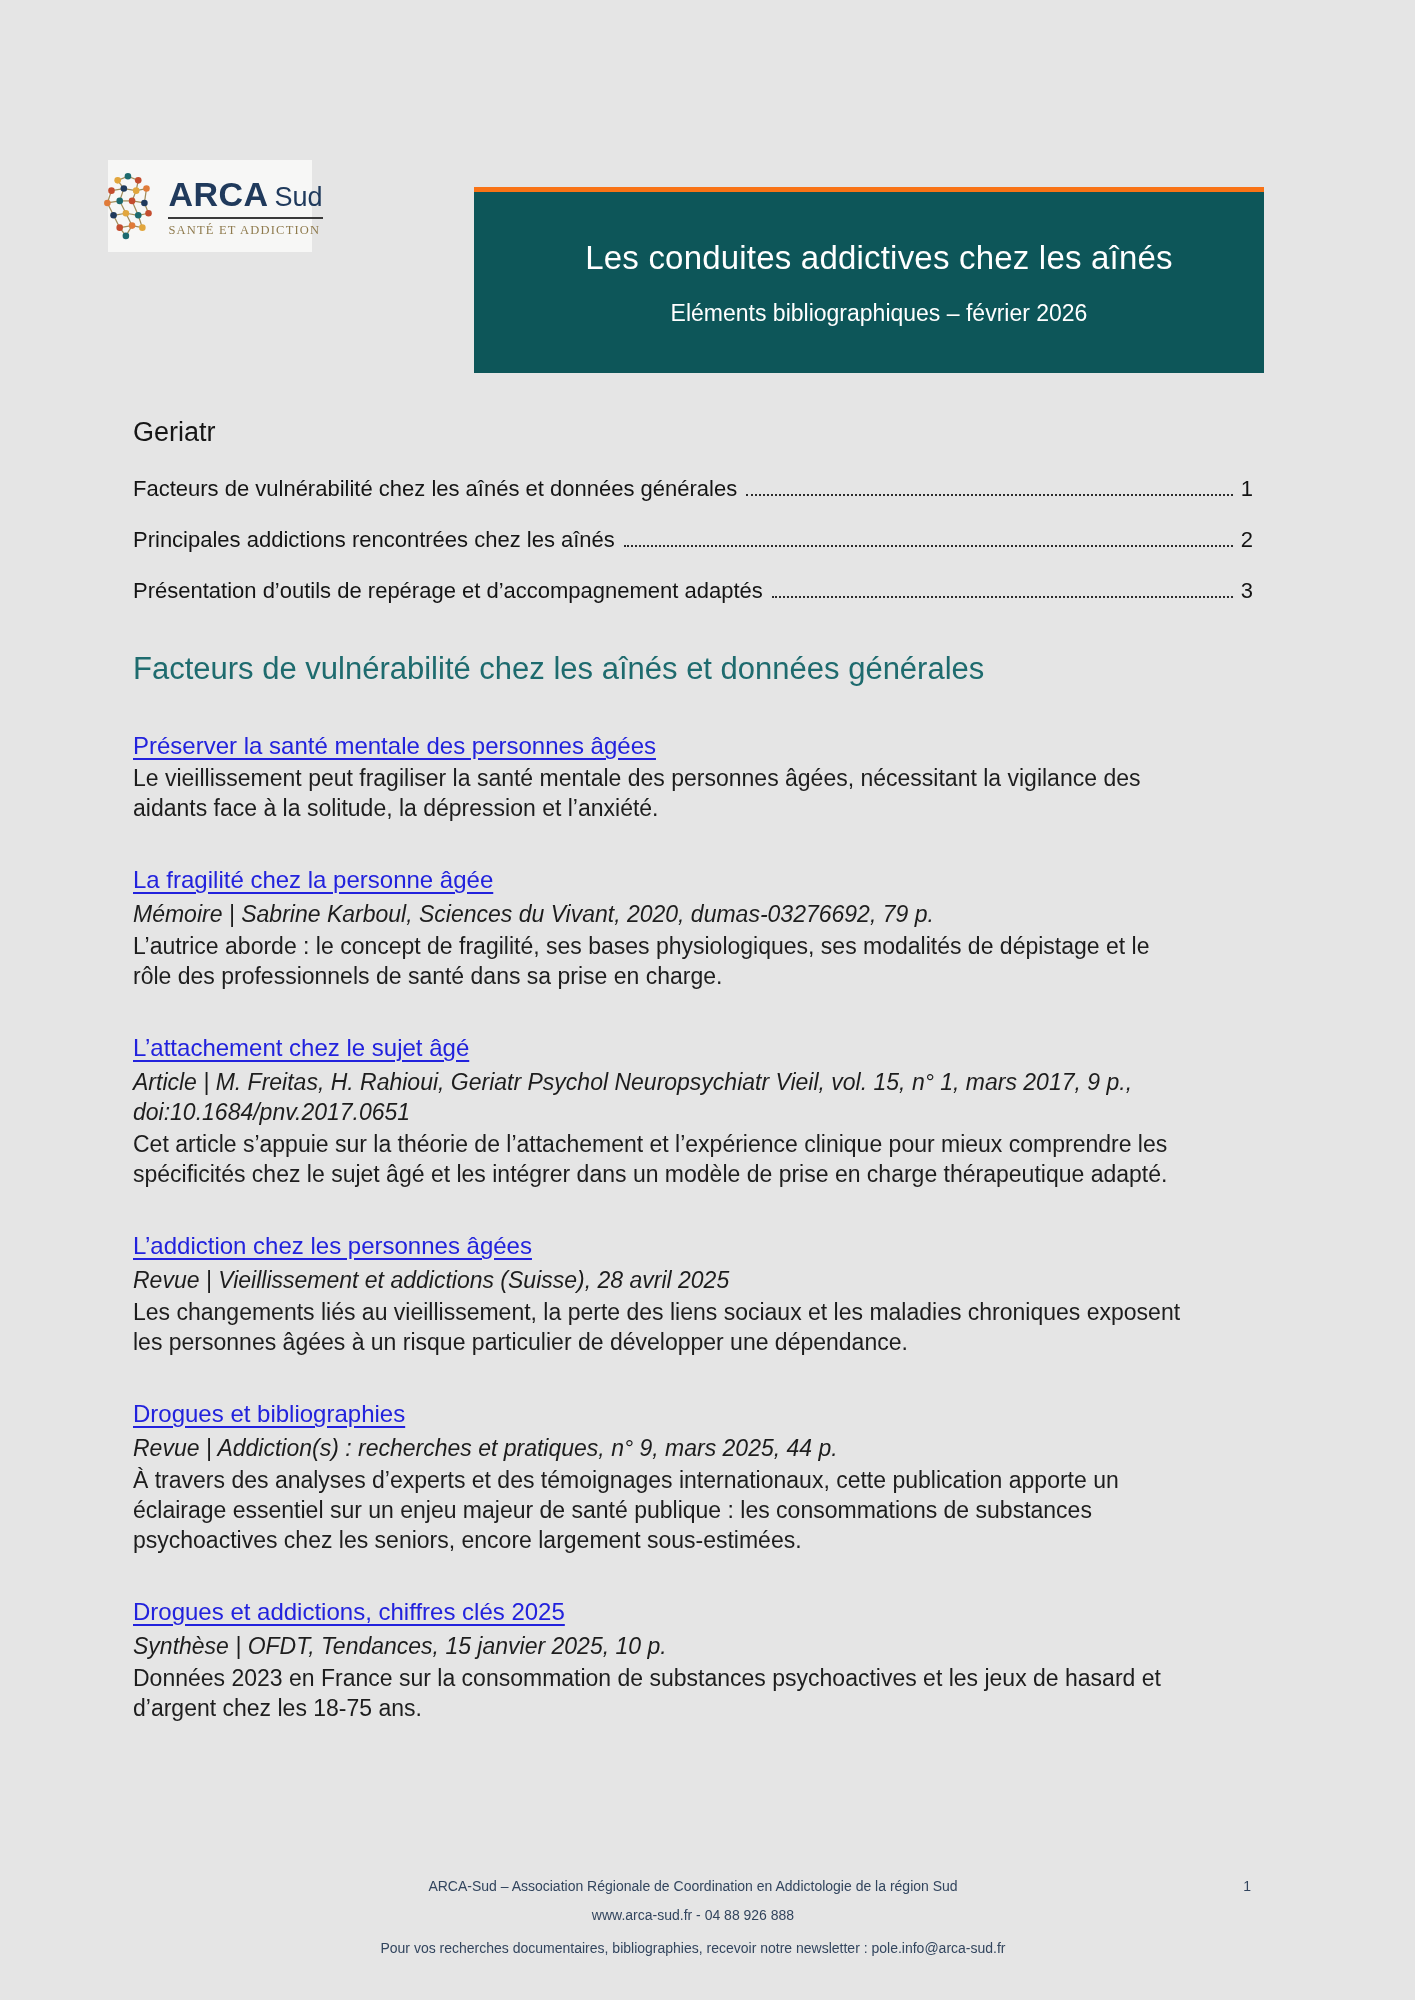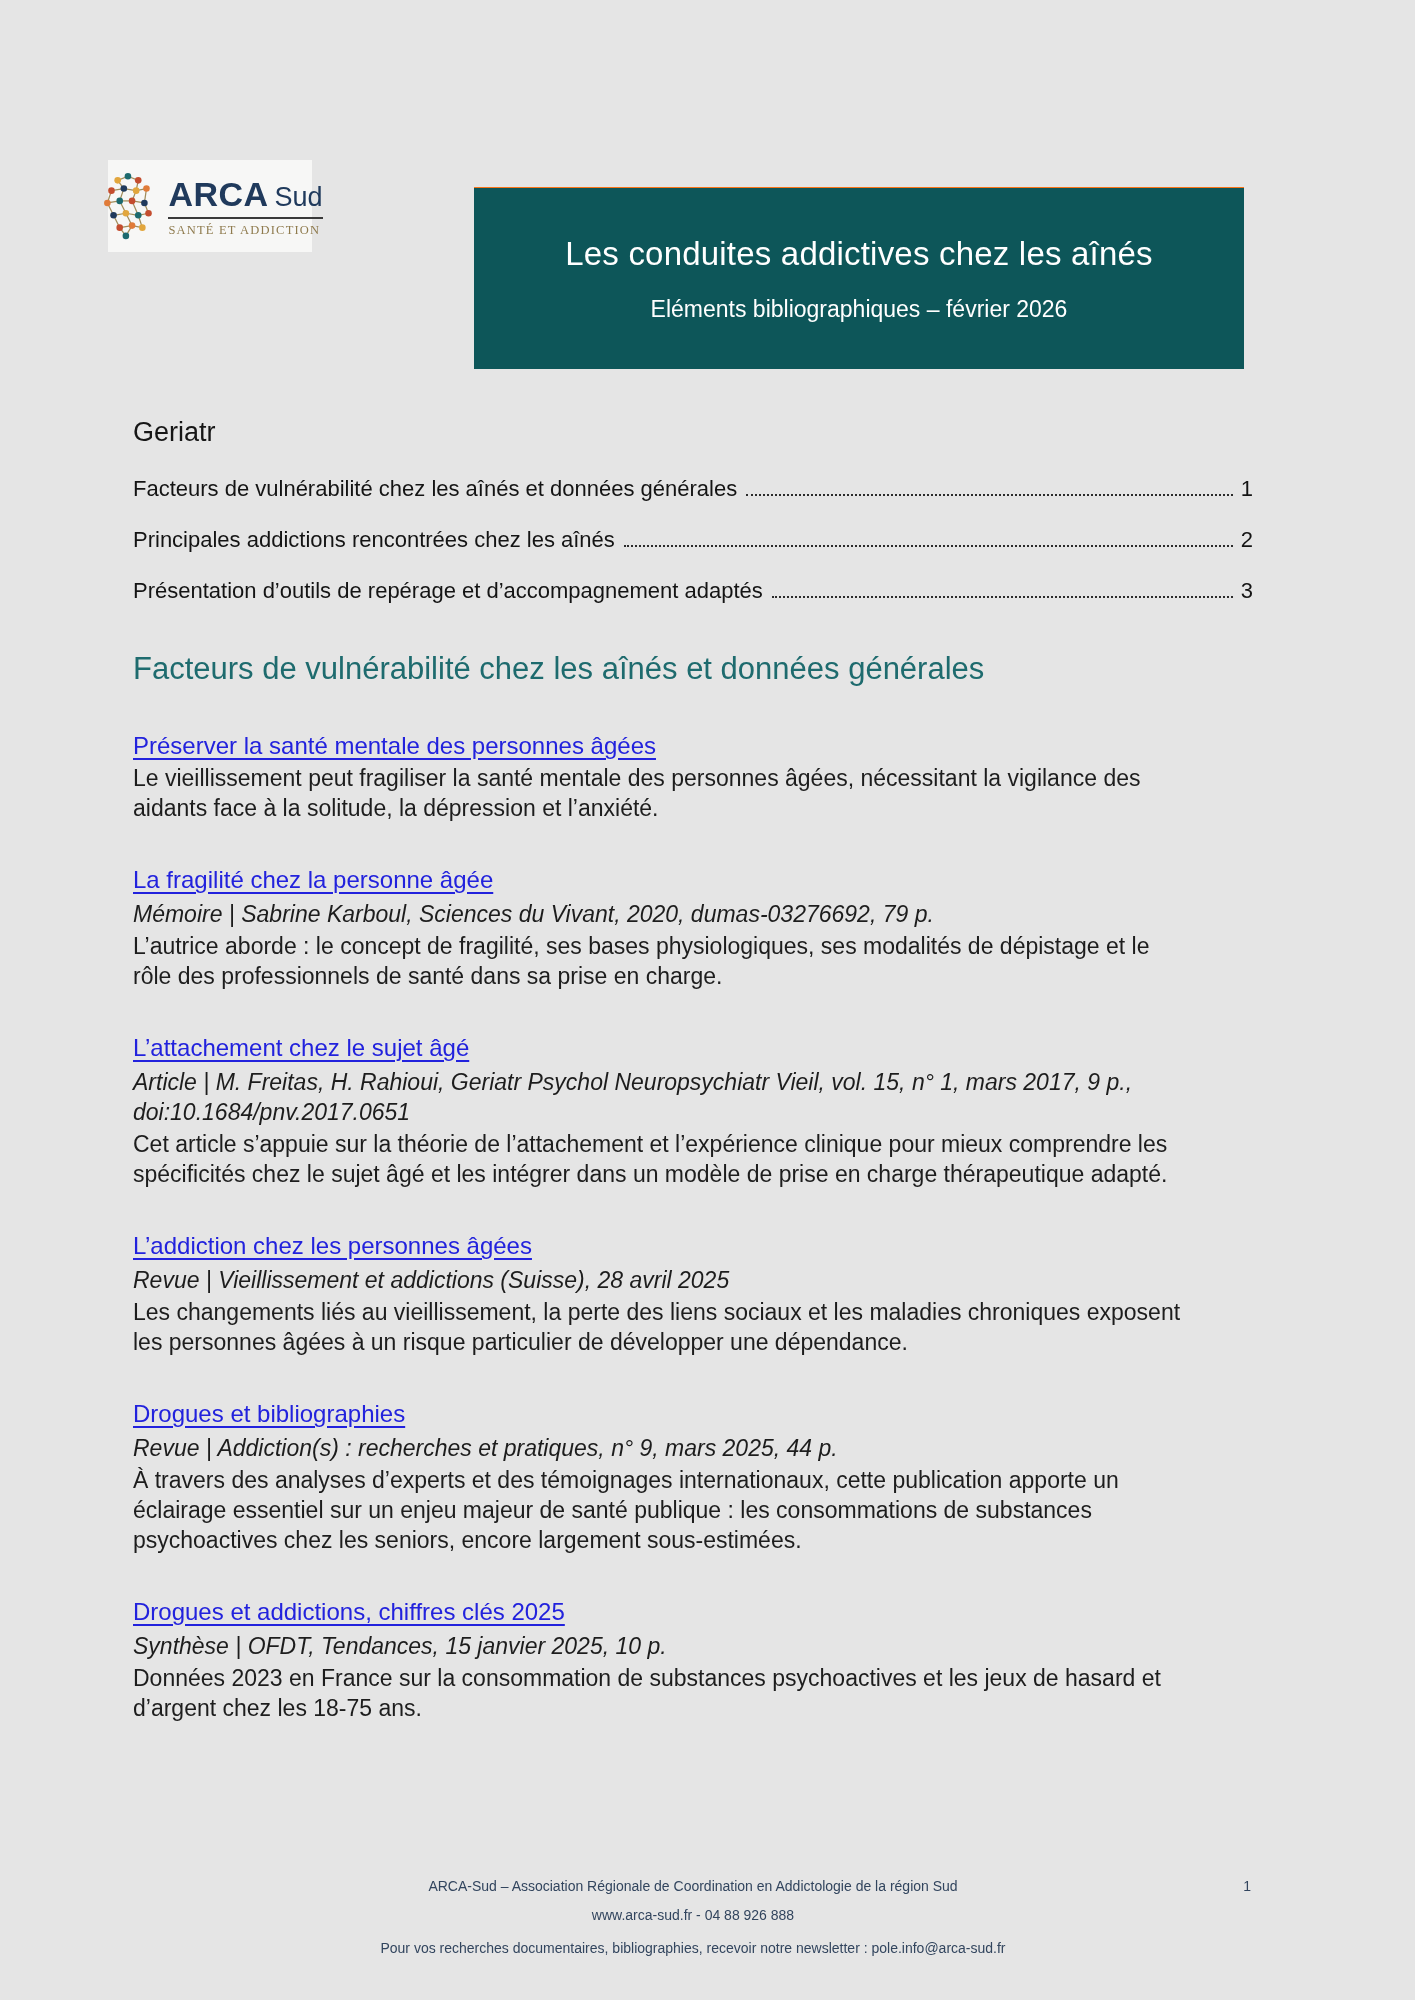--- a/index.html
+++ b/index.html
@@ -27,23 +27,23 @@
   .logo-tagline {
     font-family: "Liberation Serif", serif;
     font-size: 12.5px; color: #8f7b4e; letter-spacing: 1.2px;
     margin-top: 4px; white-space: nowrap;
   }
 
   .banner {
     position: absolute; left: 474px; top: 187px;
     width: 770px; height: 181px;
     background: #0d5659;
-    border-top: 1px solid #f97316;
+    border-top: 5px solid #f97316;
     color: #ffffff; text-align: center;
-    display: flex; flex-direction: column; justify-content: center; gap: 23px;
+    display: flex; flex-direction: column; justify-content: center; gap: 23px; padding-left: 20px;
   }
   .banner-title { font-size: 33px; font-weight: 500; letter-spacing: 0.2px; }
   .banner-subtitle { font-size: 23px; font-weight: 400; text-align: center; }
 
   
   .content { position: absolute; left: 133px; top: 416px; width: 1120px; }
 
   .toc-heading { font-size: 27px; font-weight: 500; color: #161616; line-height: 32px; }
   .toc-list { margin-top: 29px; }
   .toc-row {

